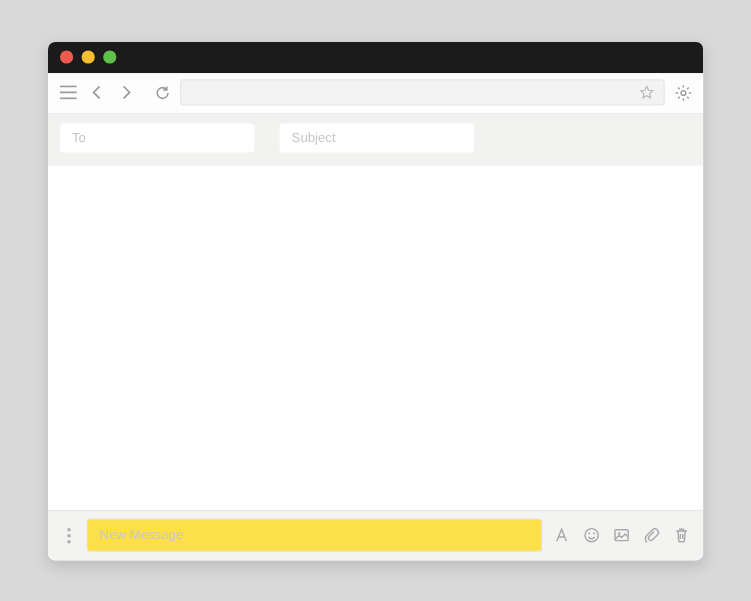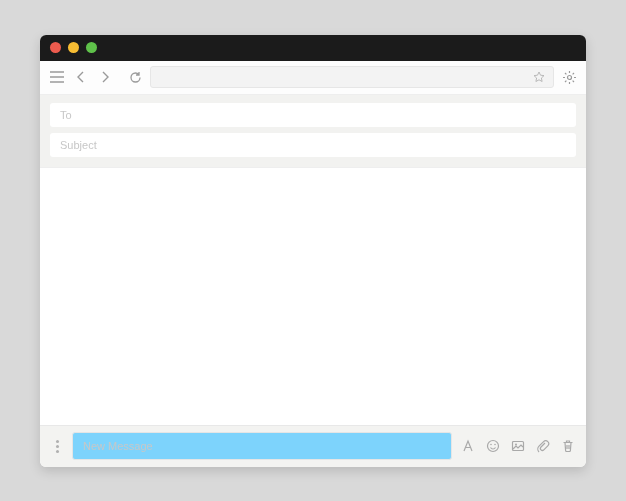--- a/index.html
+++ b/index.html
@@ -60,22 +60,22 @@
     align-items: center;
     justify-content: flex-end;
     padding: 0 8px;
   }
   .star { color: #b8b8b8; font-size: 12px; }
 
   .header-fields {
     background: #f2f2f0;
     padding: 8px 10px 10px 10px;
     display: flex;
-    flex-direction: column;
-    gap: 6px;
+    flex-direction: row;
+    gap: 21px;
     border-bottom: 1px solid #eee;
   }
   .field {
     background: #fff;
     height: 24px;
     border-radius: 3px;
     display: flex;
     align-items: center;
     padding: 0 10px;
     font-size: 11px;
@@ -114,21 +114,21 @@
     align-items: center;
     gap: 2px;
     cursor: pointer;
   }
   .more-dots span {
     width: 3px; height: 3px; background: #b0b0b0; border-radius: 50%;
   }
   .new-msg {
     flex: 1;
     height: 28px;
-    background: #7dd3fc;
+    background: #fde047;
     border: 1px solid #e5e5e5;
     border-radius: 3px;
     display: flex;
     align-items: center;
     padding: 0 10px;
   }
   .new-msg input {
     border: none; outline: none; width: 100%;
     font-size: 11px; color: #555; background: transparent;
   }

